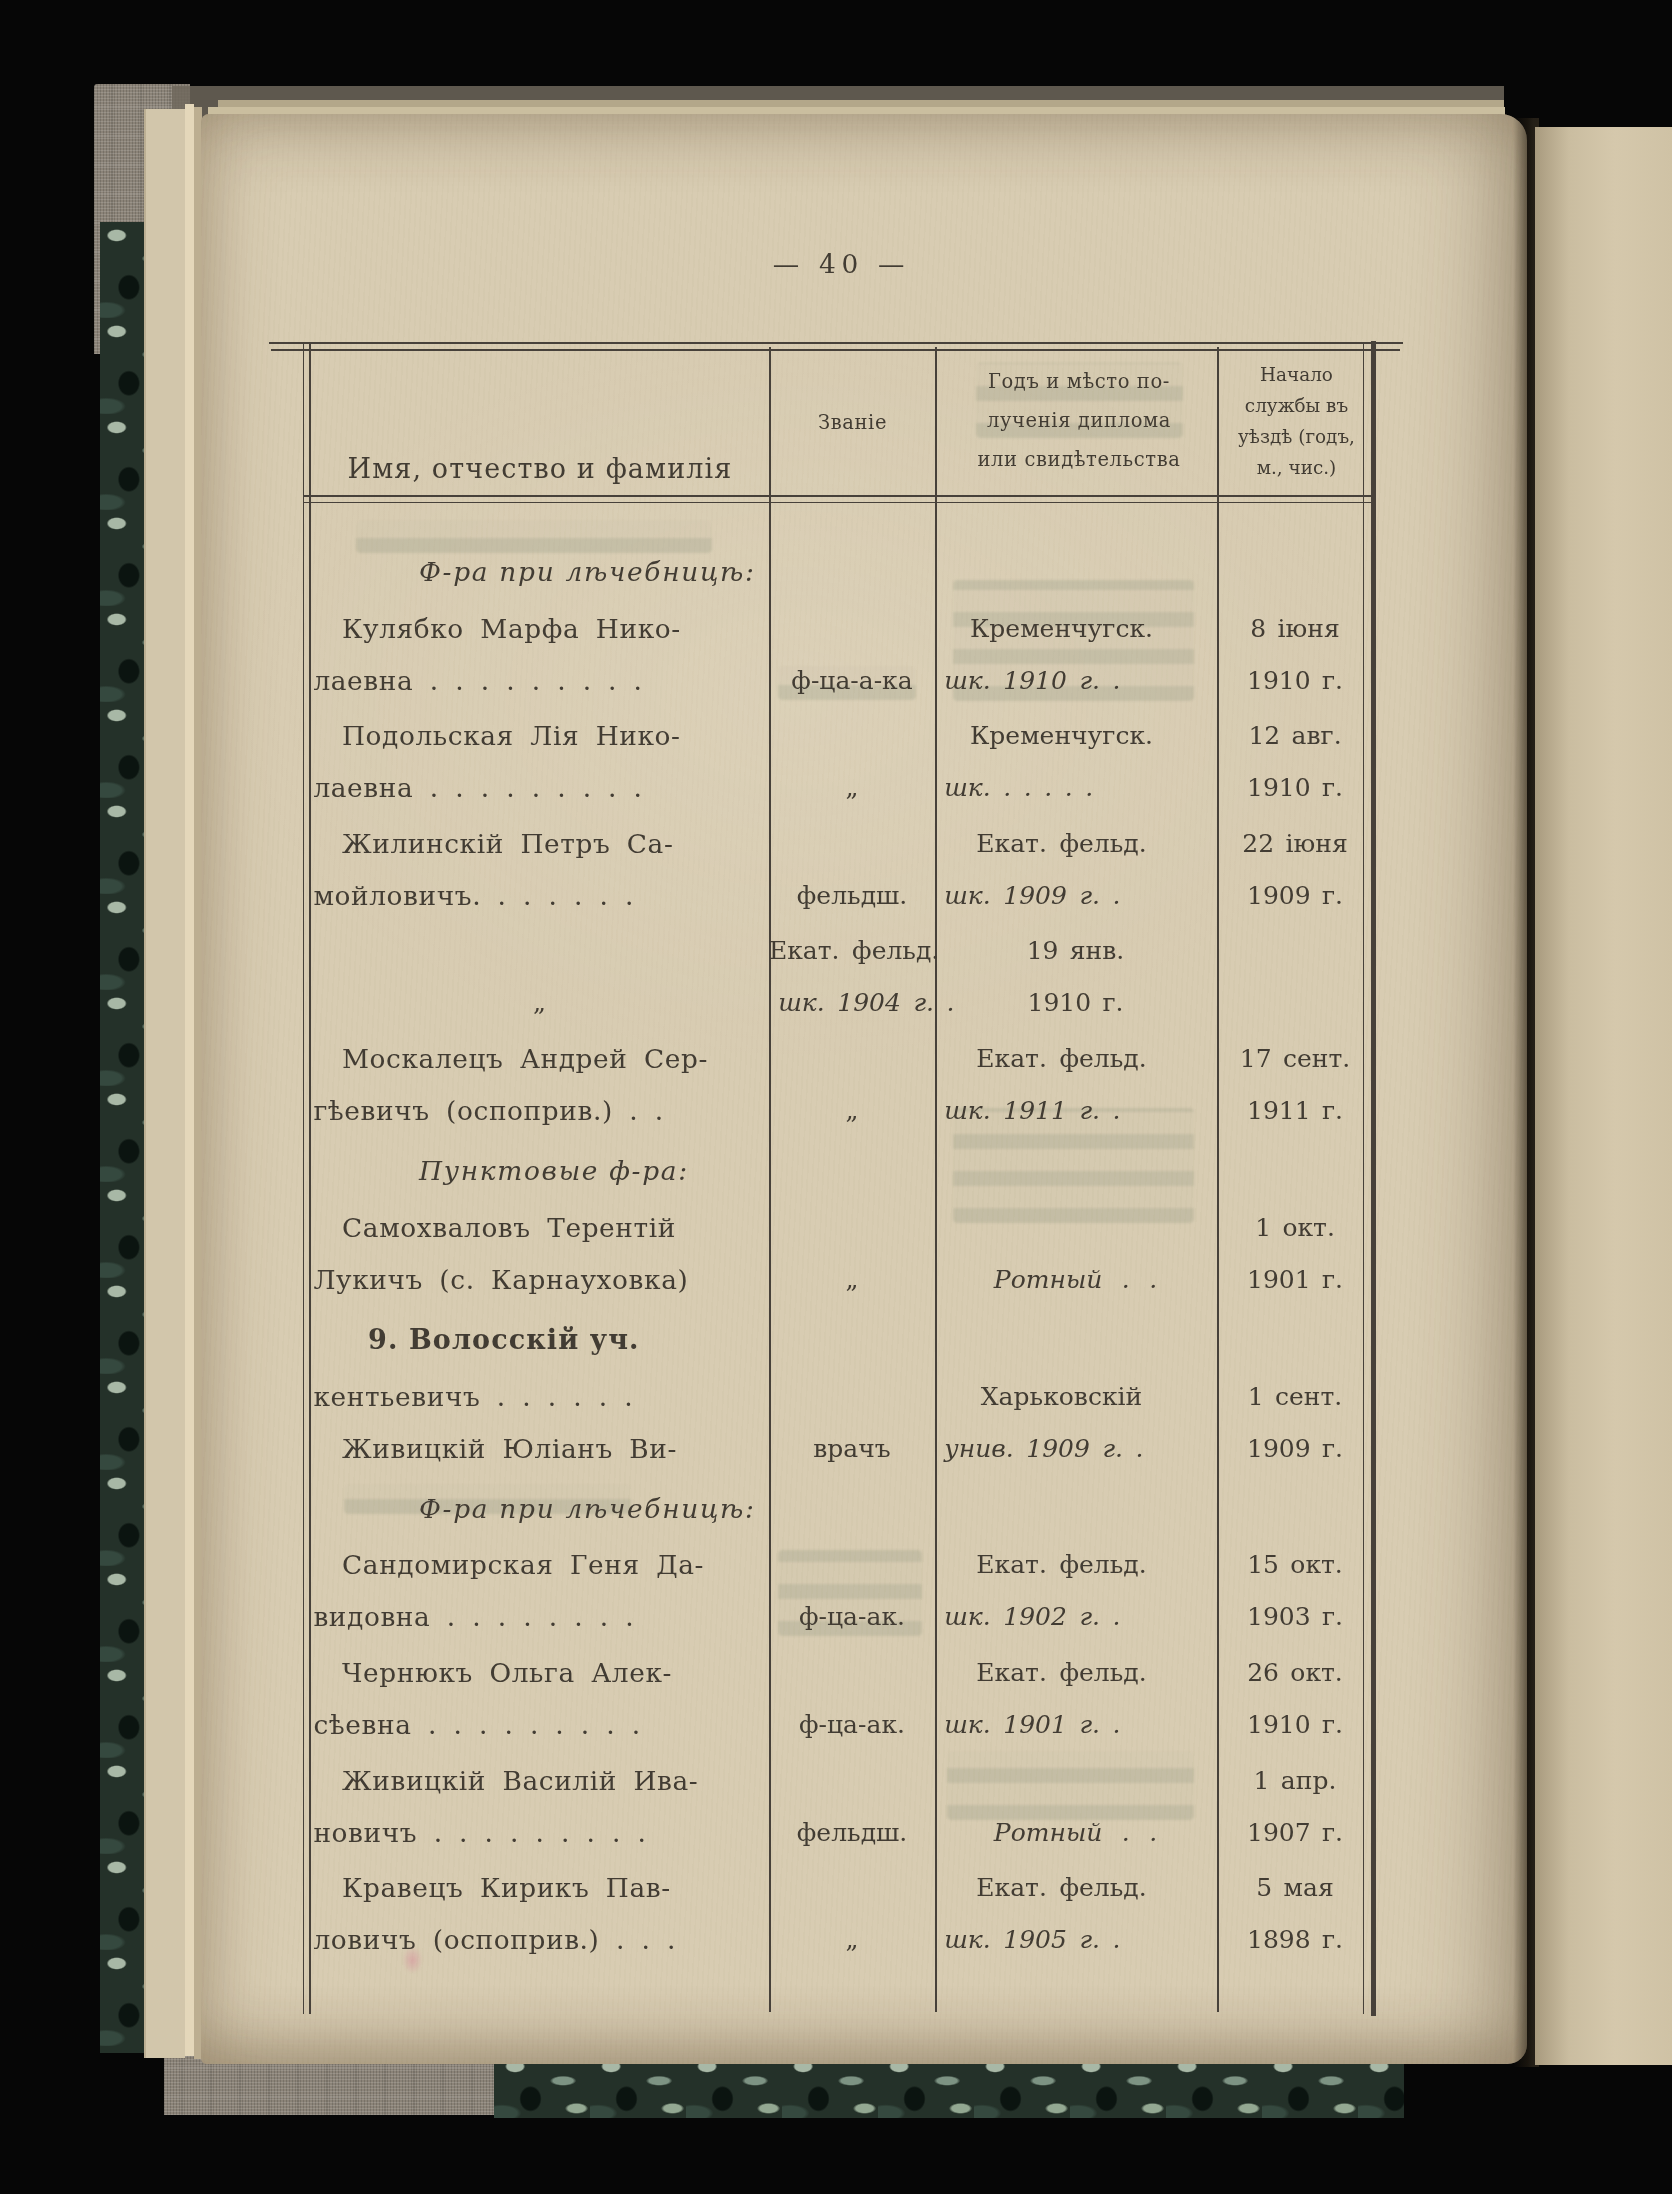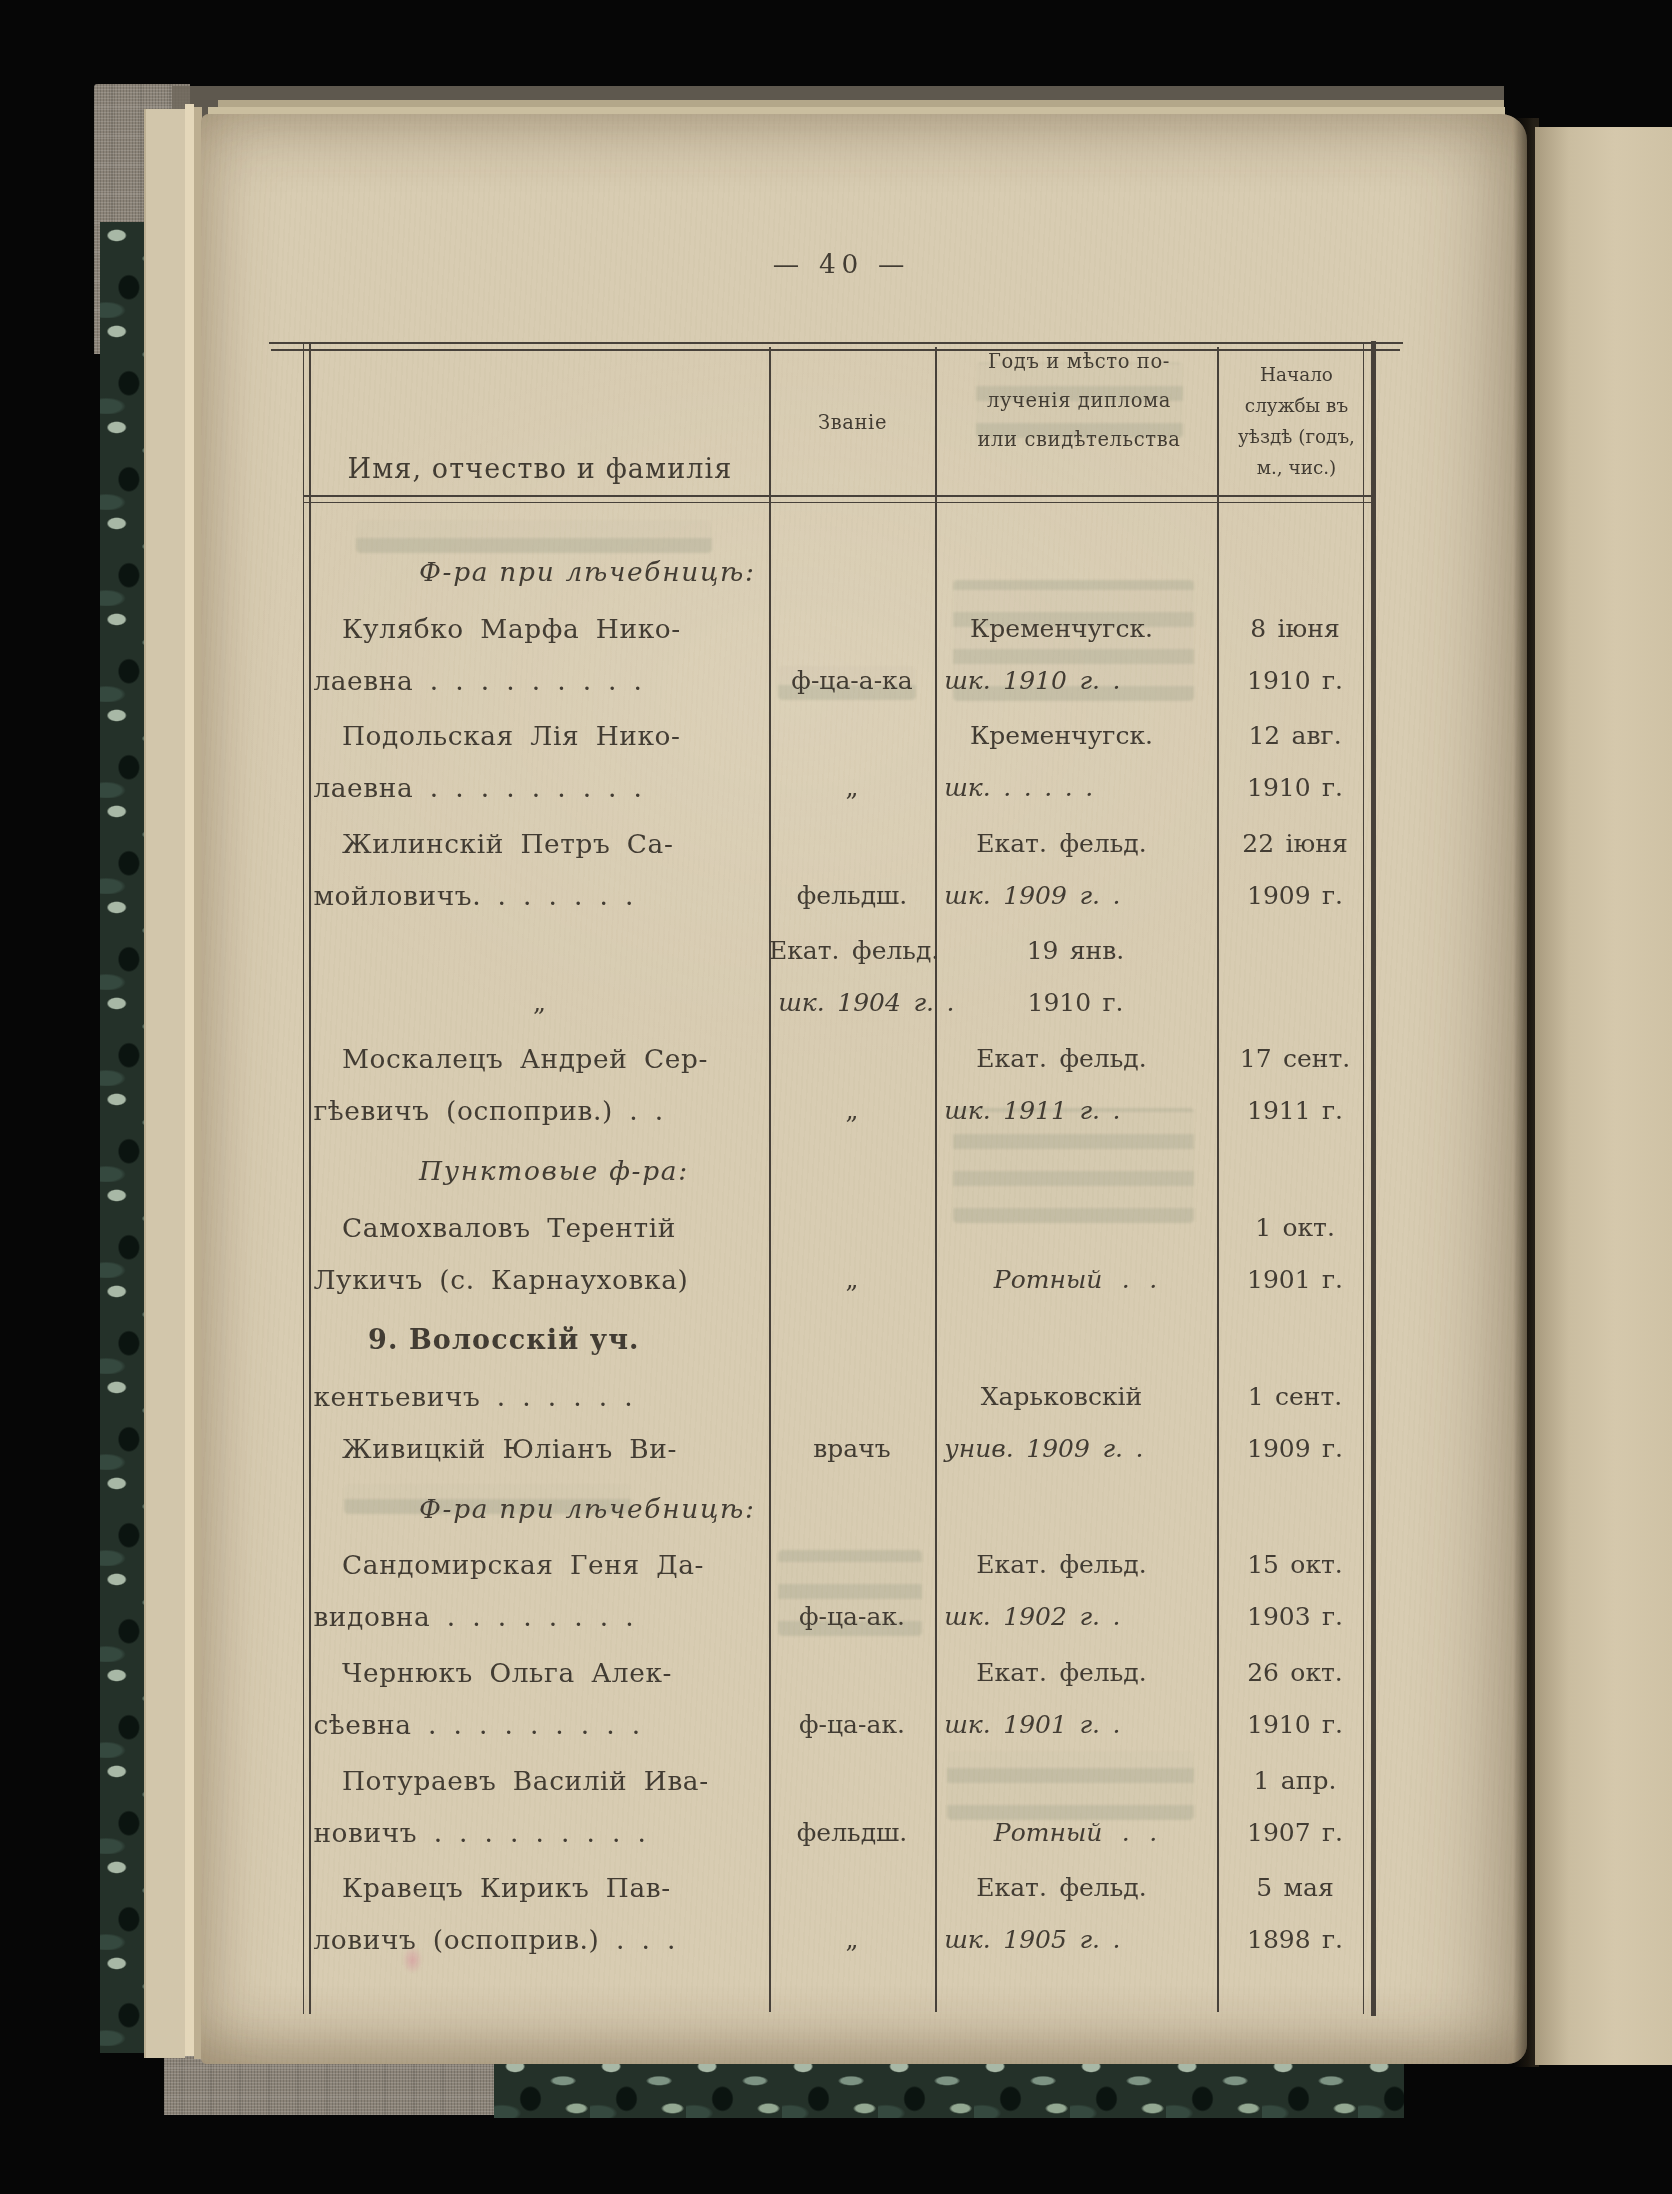--- a/index.html
+++ b/index.html
@@ -88,21 +88,21 @@
   .vs3{left:1217px;top:347px;width:1.7px;height:1665px;}
   .vr-thin{left:1363px;top:343px;width:1.1px;height:1671px;}
   .vr-main{left:1371px;top:341px;width:5.2px;height:1675px;}
 
   .ink{color:#423c33;}
 
   .hdr-name{left:322px;top:402px;width:436px;height:46px;
     font-size:27px;line-height:46px;text-align:center;letter-spacing:1.1px;margin-top:44px;}
   .hdr-rank{left:774px;top:403px;width:157px;height:40px;
     font-size:19.5px;line-height:40px;text-align:center;letter-spacing:0.6px;}
-  .hdr-dip{left:947px;top:342px;width:264px;font-size:19.5px;line-height:39px;text-align:center;letter-spacing:0.6px;}
+  .hdr-dip{left:947px;top:362px;width:264px;font-size:19.5px;line-height:39px;text-align:center;letter-spacing:0.6px;}
   .hdr-srv{left:1222px;top:359px;width:149px;font-size:18.4px;line-height:31px;text-align:center;}
 
   .tbody{left:310px;top:506px;width:1065px;}
   .row{position:relative;}
   .entry{display:grid;grid-template-columns:459px 166px 281px 158px;height:103px;margin-top:4.6px;}
   .section{height:52px;margin-top:9.2px;font-size:26.4px;line-height:52px;letter-spacing:1.1px;}
   .tbody > .row:first-child{margin-top:40px;}
   .sec-italic{font-style:italic;padding-left:109px;letter-spacing:1.7px;}
   .sec-bold{font-weight:bold;padding-left:58px;font-size:27px;}
 
@@ -348,21 +348,21 @@
       <div class="l d2">шк. 1901 г. .</div>
     </div>
     <div class="c4">
       <div class="l">26 окт.</div>
       <div class="l">1910 г.</div>
     </div>
   </div>
 
   <div class="row entry">
     <div class="c1">
-      <div class="l l1">Потураевъ Василій Ива-</div>
+      <div class="l l1">Живицкій Василій Ива-</div>
       <div class="l l2">новичъ . . . . . . . . .</div>
     </div>
     <div class="c2">
         <div class="l">фельдш.</div>
       </div>
     <div class="c3 mid">
       <div class="l d1"></div>
       <div class="l d2">Ротный . .</div>
     </div>
     <div class="c4">

